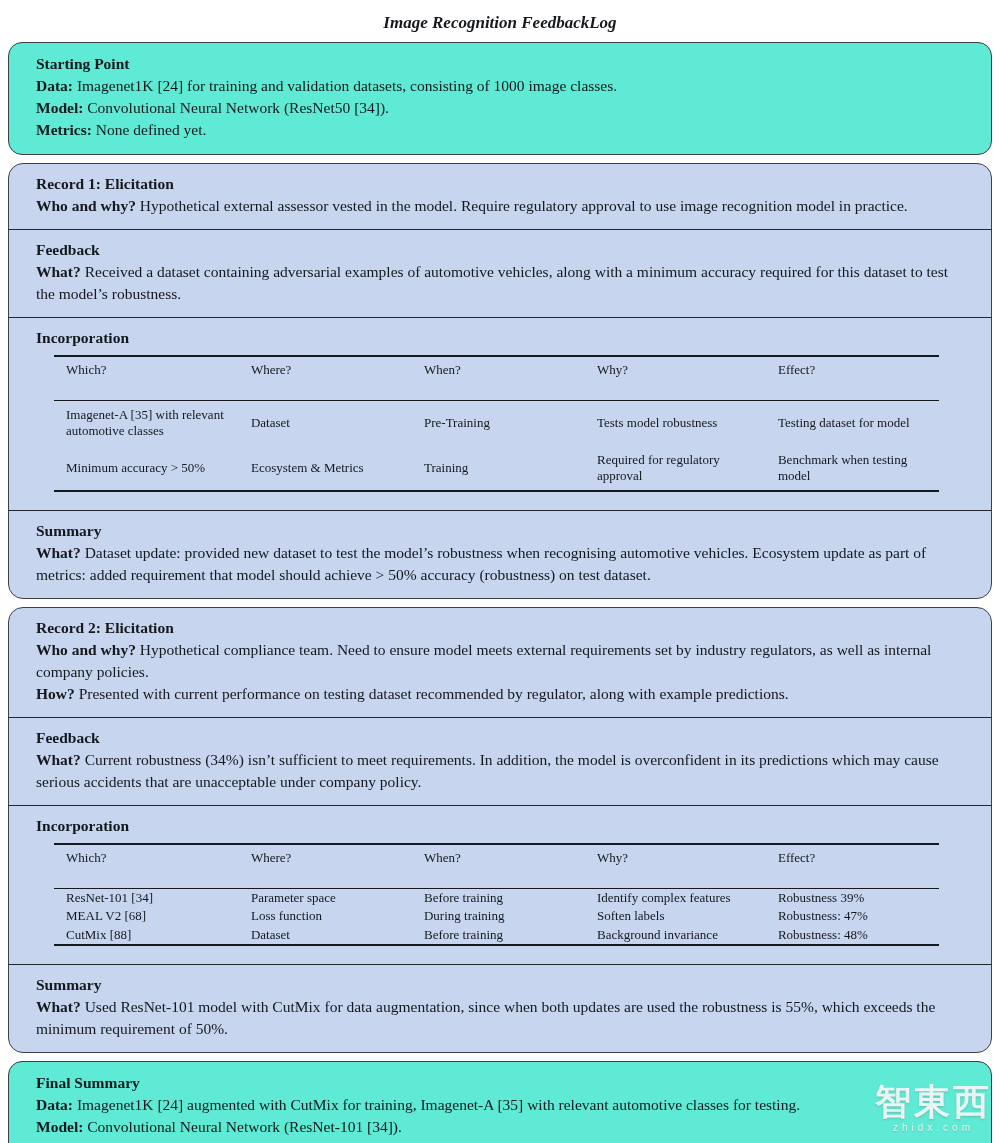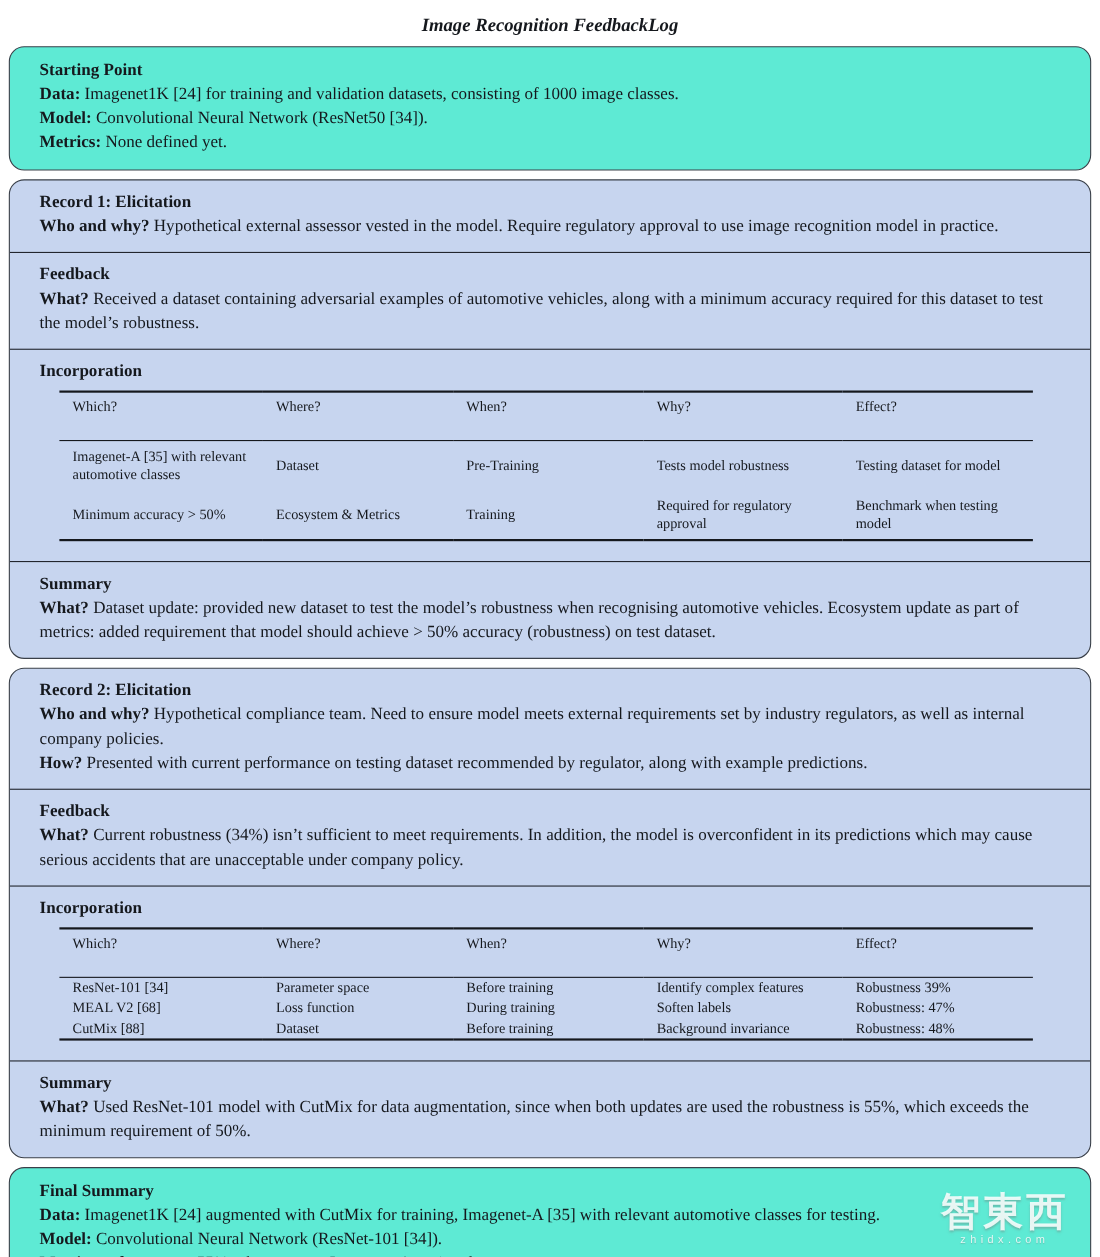--- a/index.html
+++ b/index.html
@@ -19,21 +19,21 @@
     margin: 0 0 9px 0;
     font-style: italic;
   }
   .box {
     margin: 0 8px 8px 8px;
     border: 1.5px solid #3a4049;
     border-radius: 14px;
     overflow: hidden;
   }
   .box.green { background: #5eead4; }
-  .box.blue  { background: #c7d5ef; }
+  .box.blue  { background: #c7d5ef; border-radius: 15px; }
   .pad {
     padding: 10px 26px 13px 27px;
   }
   .section {
     padding: 9px 26px 12px 27px;
   }
   .section + .section {
     border-top: 1.5px solid #22262e;
   }
   .h {
@@ -70,21 +70,21 @@
   }
   table.t1 td { padding-top: 6px; padding-bottom: 6px; }
   table.t2 td { padding-top: 1px; padding-bottom: 1px; }
   .c1 { width: 21%; }
   .c2 { width: 19.5%; }
   .c3 { width: 19.5%; }
   .c4 { width: 20.5%; }
   .c5 { width: 19.5%; margin-top: 12px; }
   .watermark {
     position: absolute;
-    right: 28px;
+    right: 8px;
     bottom: 10px;
     text-align: center;
     pointer-events: none;
     line-height: 1;
   }
   .watermark .logo {
     font-size: 36px;
     font-weight: bold;
     letter-spacing: 3px;
     color: rgba(255,255,255,0.85);

